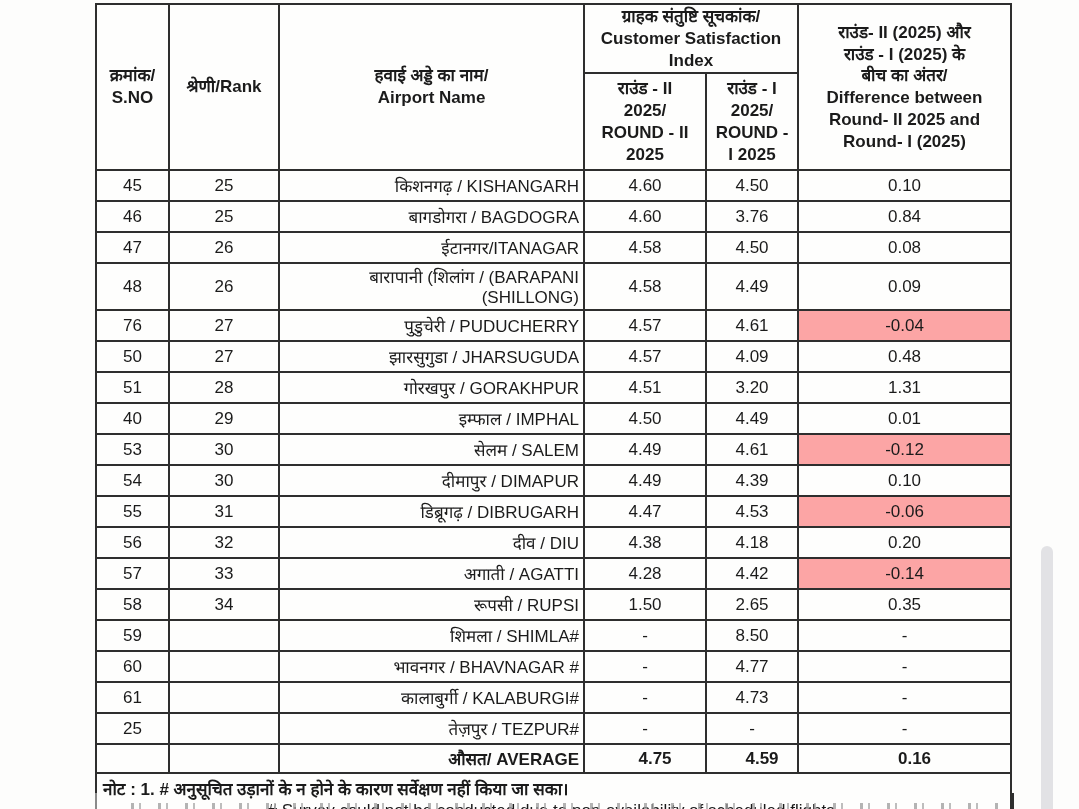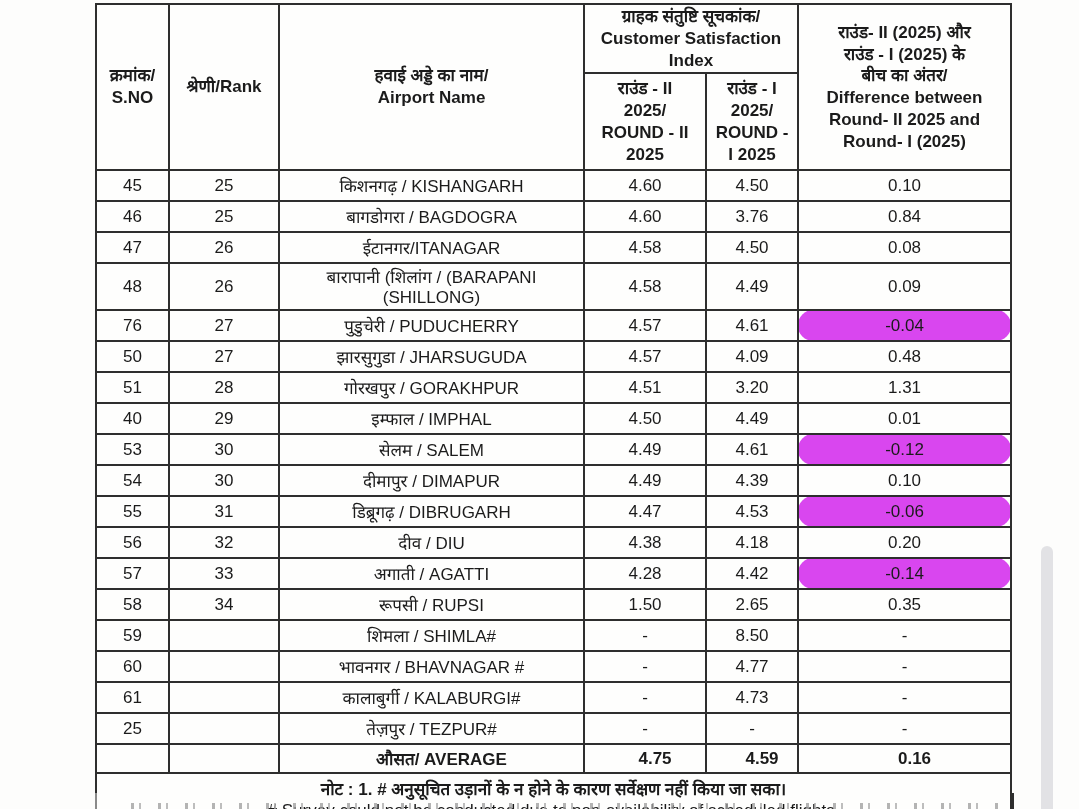--- a/index.html
+++ b/index.html
@@ -20,26 +20,26 @@
     padding:1px 4px;
     font-size:17px;
     vertical-align:middle;
   }
   th{font-weight:bold;text-align:center;white-space:pre-line;line-height:1.28;}
   .hdr-row1 th{height:70px;}
   .hdr-row2 th{height:93px;}
   th.csi-group{height:64px;}
   tbody td{height:27px;font-size:17.5px;}
   .c-center{text-align:center;}
-  .c-left{text-align:center;padding-left:8px;}
-  td.shaded{background:#d946ef;border-radius:15px;}
+  .c-left{text-align:right;padding-left:8px;}
+  td.shaded{background:#fca5a5;}
   tr.average-row td{font-weight:bold;height:25px;padding-left:24px;}
   tr.average-row td.cell-diff-avg{font-weight:bold;}
   tr.note-row td{height:38px;padding:3px 6px;}
-  .note-line1{font-weight:bold;text-align:center;font-size:17px;}
+  .note-line1{font-weight:bold;text-align:left;font-size:17px;}
   .note-line2{text-align:center;font-size:17px;margin-top:1px;}
   
   .partial-strip{
     position:absolute;left:95px;top:793px;width:915px;height:16px;
     border-right:2px solid #2e2e2e;border-left:2px solid #8a8a8a;
   }
   .partial-strip .smudge{
     position:absolute;left:28px;right:10px;bottom:0;height:6px;
     background:repeating-linear-gradient(90deg,
       transparent 0 6px,#9b9b9b 6px 9px,transparent 9px 14px,

